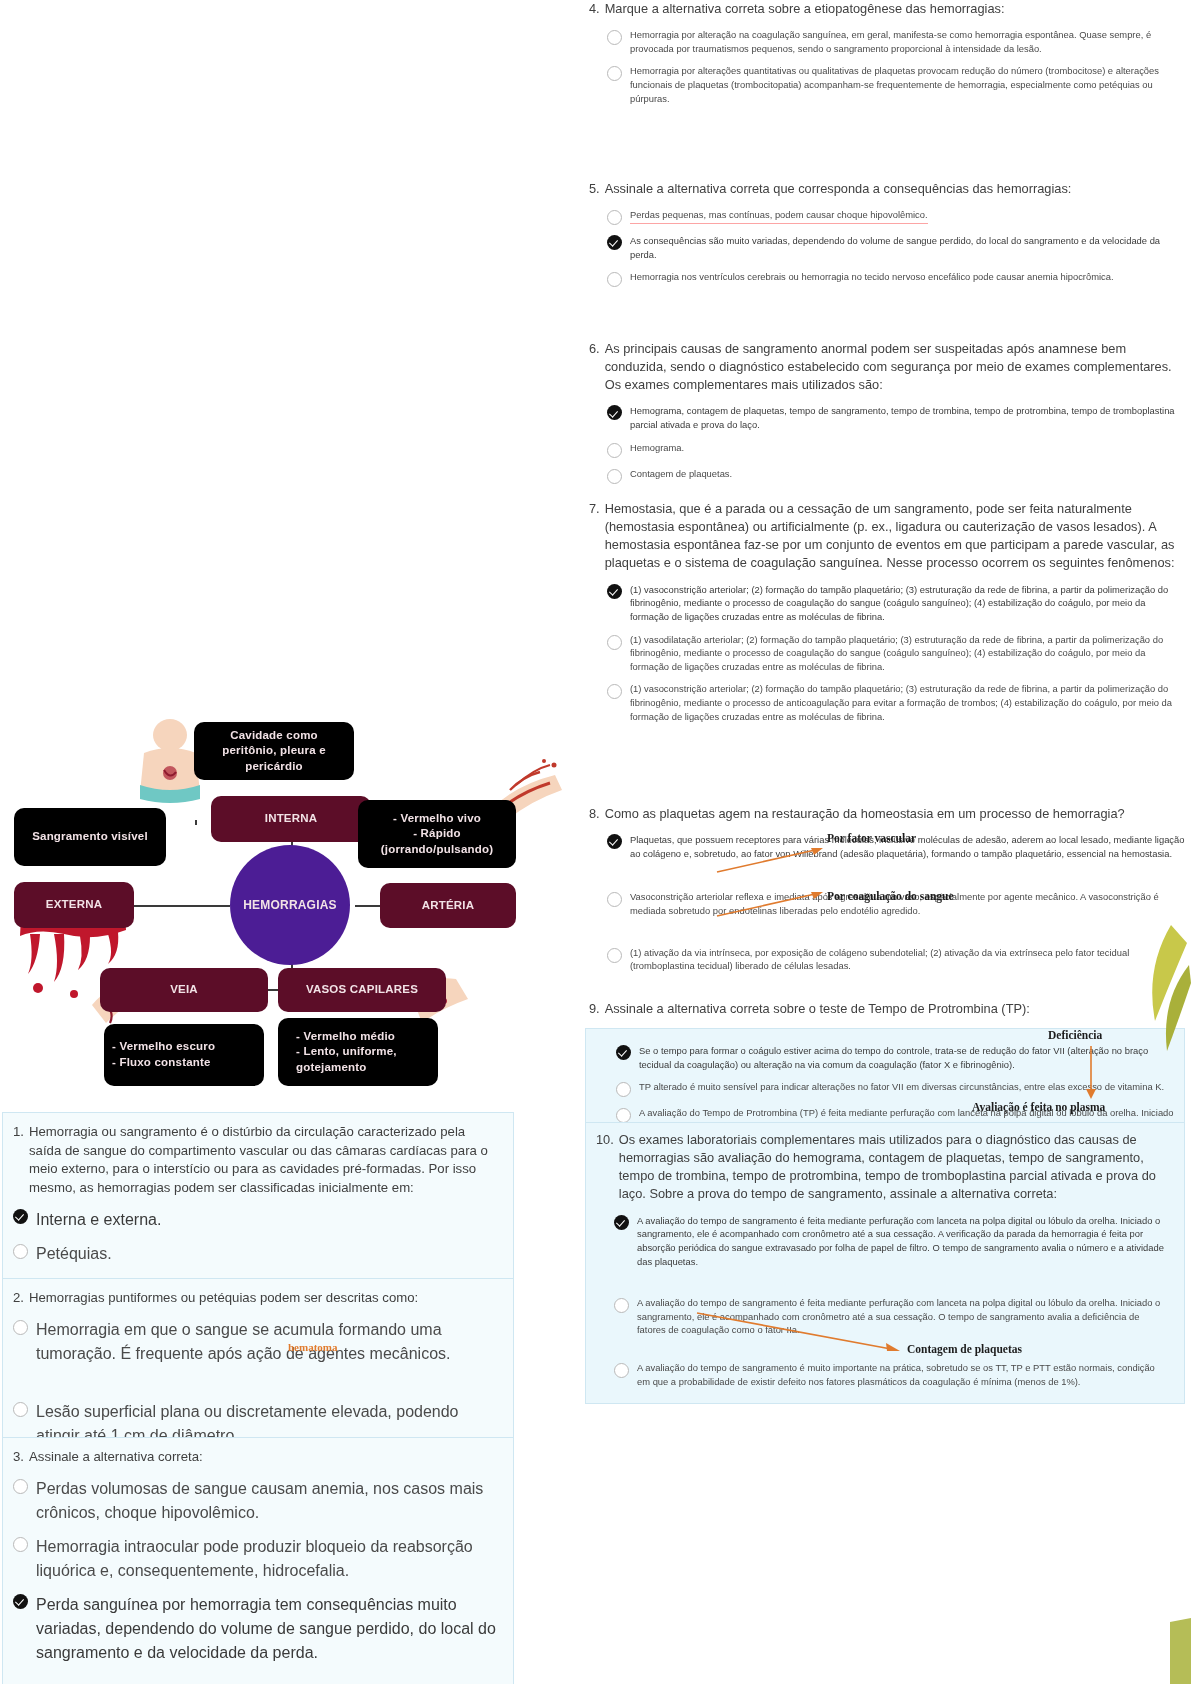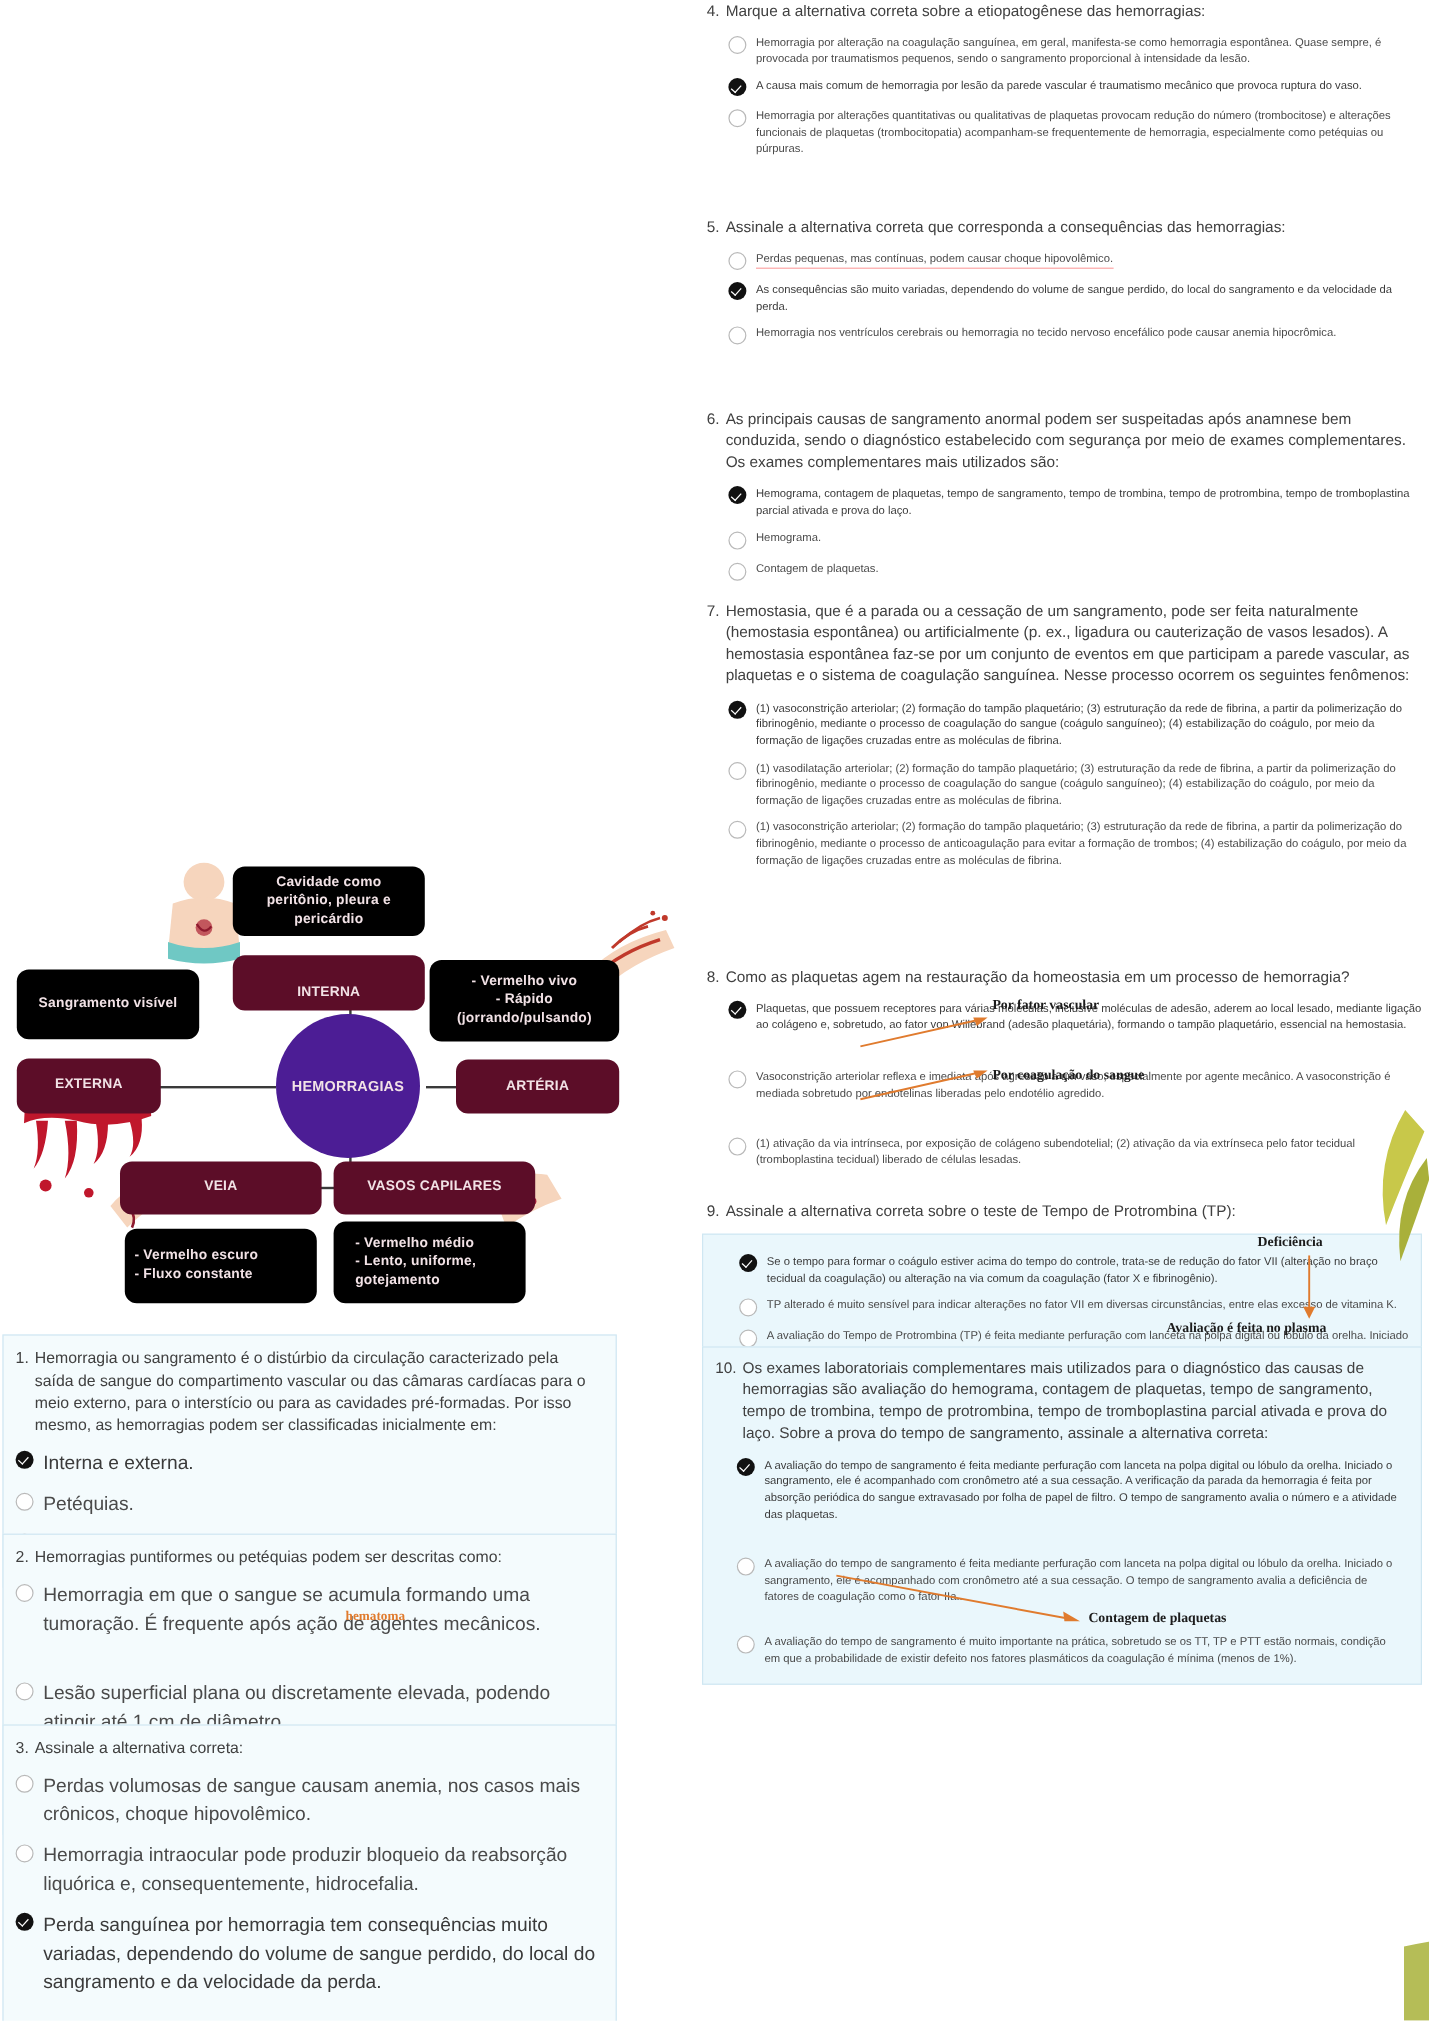--- a/index.html
+++ b/index.html
@@ -140,21 +140,21 @@
       <path d="M66 46 q4 22 -2 34 q12 -10 12 -34 Z" fill="#c0172c"></path>
       <path d="M94 44 q6 20 0 30 q12 -10 10 -32 Z" fill="#c0172c"></path>
       <circle cx="24" cy="98" r="5" fill="#c0172c"></circle>
       <circle cx="60" cy="104" r="4" fill="#c0172c"></circle>
     </svg>
 
     <div class="mm-box" style="left:194px;top:22px;width:160px;height:58px;">
       <span>Cavidade como peritônio, pleura e pericárdio</span>
     </div>
 
-    <div class="mm-box dark" style="left:194px;top:96px;width:160px;height:46px;align-items:flex-end;">
+    <div class="mm-box dark" style="left:211px;top:96px;width:160px;height:46px;">
       <span>INTERNA</span>
     </div>
 
     <div class="mm-box" style="left:14px;top:108px;width:152px;height:58px;">
       <span>Sangramento visível</span>
     </div>
 
     <div class="mm-box dark" style="left:14px;top:182px;width:120px;height:46px;">
       <span>EXTERNA</span>
     </div>
@@ -258,24 +258,20 @@
 <div class="col-right">
 
   <div class="rq" id="q4">
     <div class="qtitle">
       <span class="qnum">4.</span>
       <span>Marque a alternativa correta sobre a etiopatogênese das hemorragias:</span>
     </div>
     <div class="opt">
       <span class="radio"></span>
       <span class="otext">Hemorragia por alteração na coagulação sanguínea, em geral, manifesta-se como hemorragia espontânea. Quase sempre, é provocada por traumatismos pequenos, sendo o sangramento proporcional à intensidade da lesão.</span>
-    </div>
-    <div class="opt sel">
-      <span class="radio"></span>
-      <span class="otext">A causa mais comum de hemorragia por lesão da parede vascular é traumatismo mecânico que provoca ruptura do vaso.</span>
     </div>
     <div class="opt">
       <span class="radio"></span>
       <span class="otext">Hemorragia por alterações quantitativas ou qualitativas de plaquetas provocam redução do número (trombocitose) e alterações funcionais de plaquetas (trombocitopatia) acompanham-se frequentemente de hemorragia, especialmente como petéquias ou púrpuras.</span>
     </div>
   </div>
 
   <div class="rq" id="q5">
     <div class="qtitle">
       <span class="qnum">5.</span>

